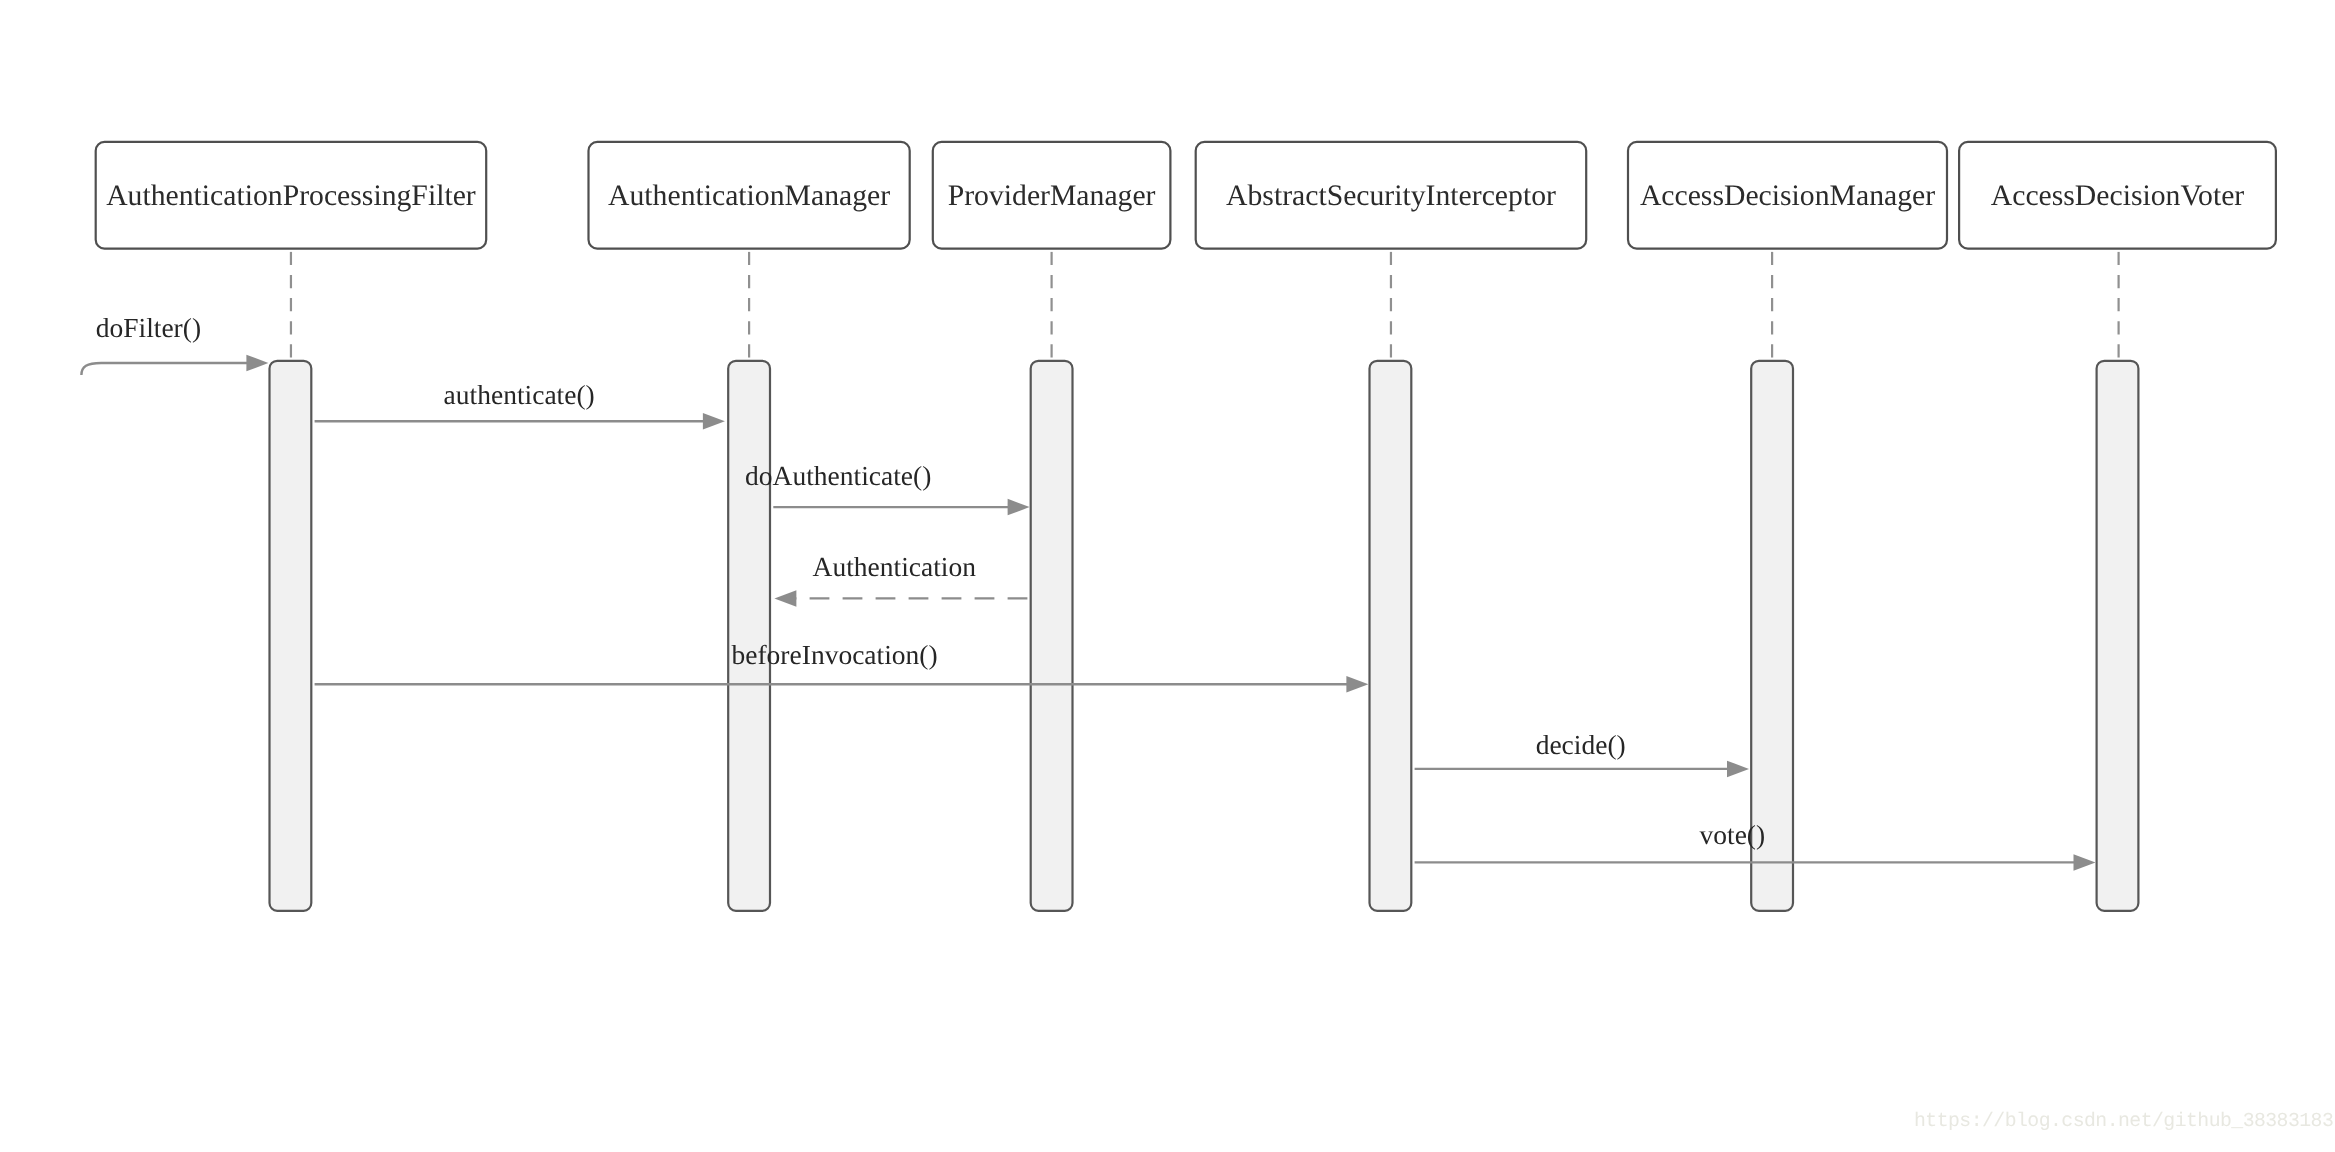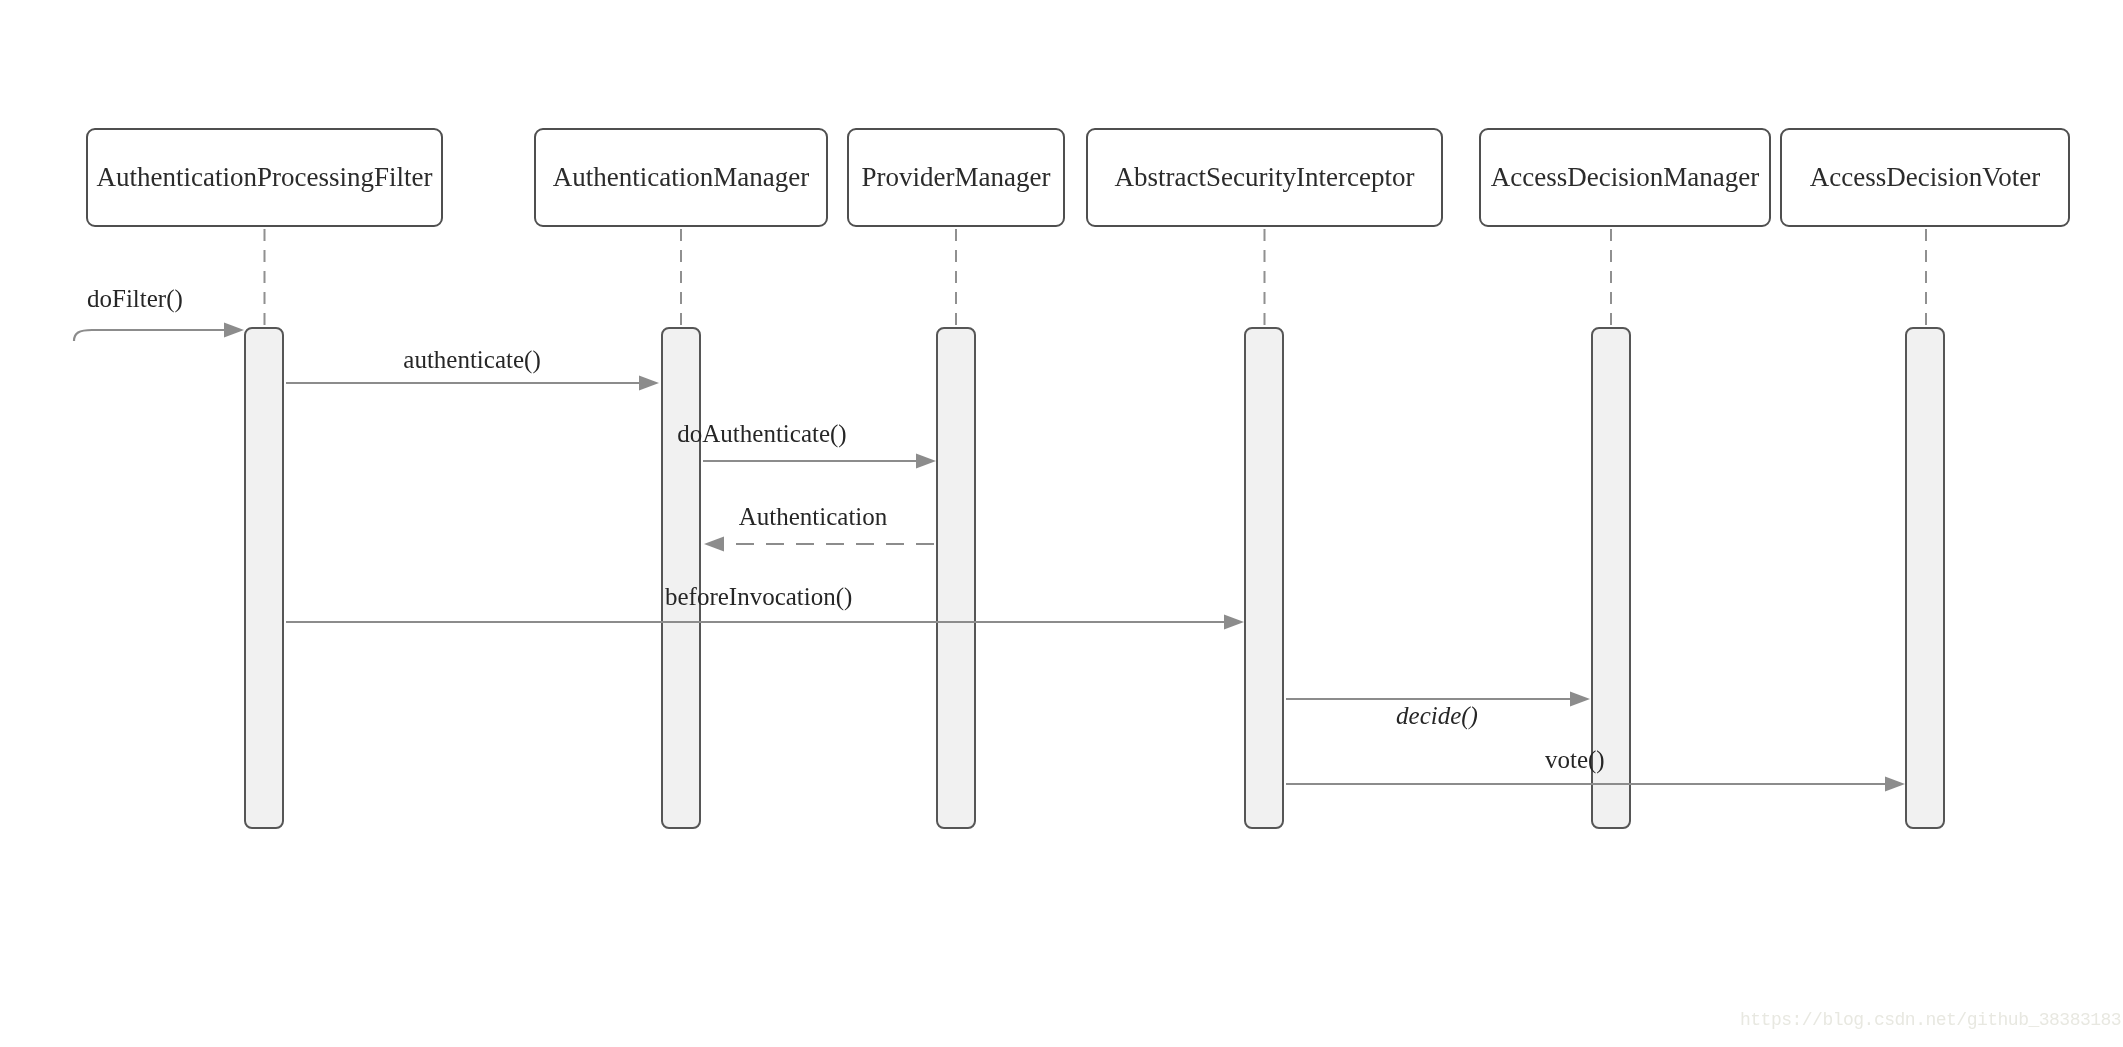--- a/index.html
+++ b/index.html
@@ -147,19 +147,19 @@
       <line class="line" x1="1286" y1="784" x2="1887" y2="784"></line>
       <path class="head" d="M1905,784 L1885,776.5 L1885,791.5 Z"></path>
     </g>
   </svg>
 
   <span class="msg" style="left:87px;   top:285px;">doFilter()</span>
   <span class="msg centered" style="left:472px;  top:346px;">authenticate()</span>
   <span class="msg centered" style="left:762px;  top:420px;">doAuthenticate()</span>
   <span class="msg centered" style="left:813px;  top:503px;">Authentication</span>
   <span class="msg" style="left:665px;  top:583px;">beforeInvocation()</span>
-  <span class="msg centered" style="left:1437px; top:702px;font-style:italic;">decide()</span>
+  <span class="msg centered" style="left:1437px; top:664px;">decide()</span>
   <span class="msg" style="left:1545px; top:746px;">vote()</span>
 
 
   <div id="watermark">https://blog.csdn.net/github_38383183</div>
 
 </div>
 
 </body></html>

